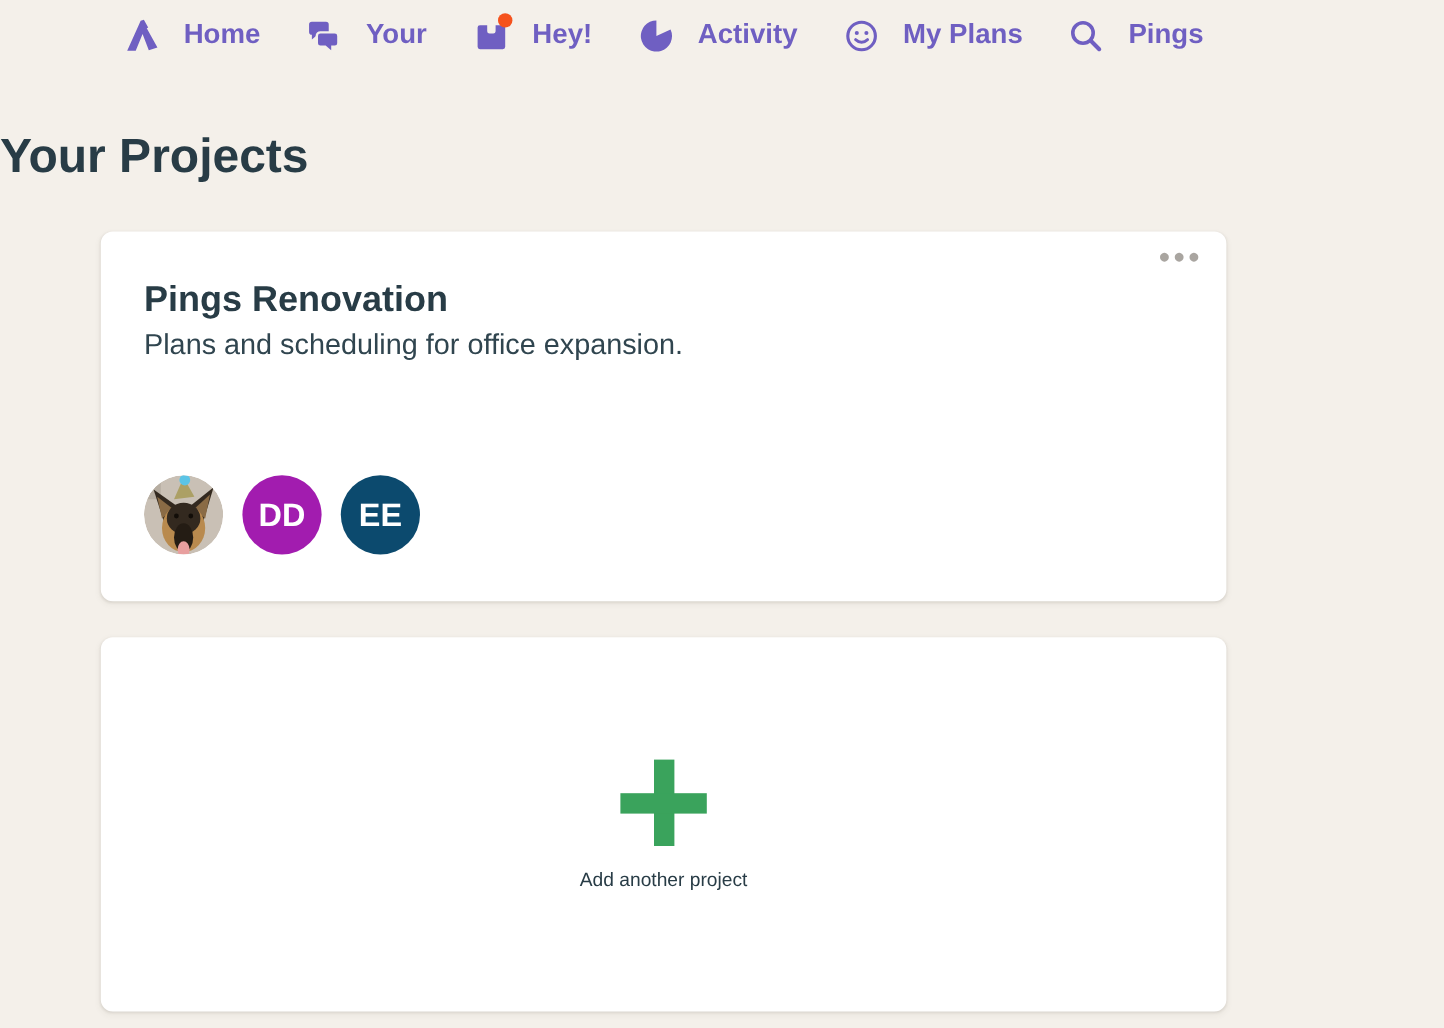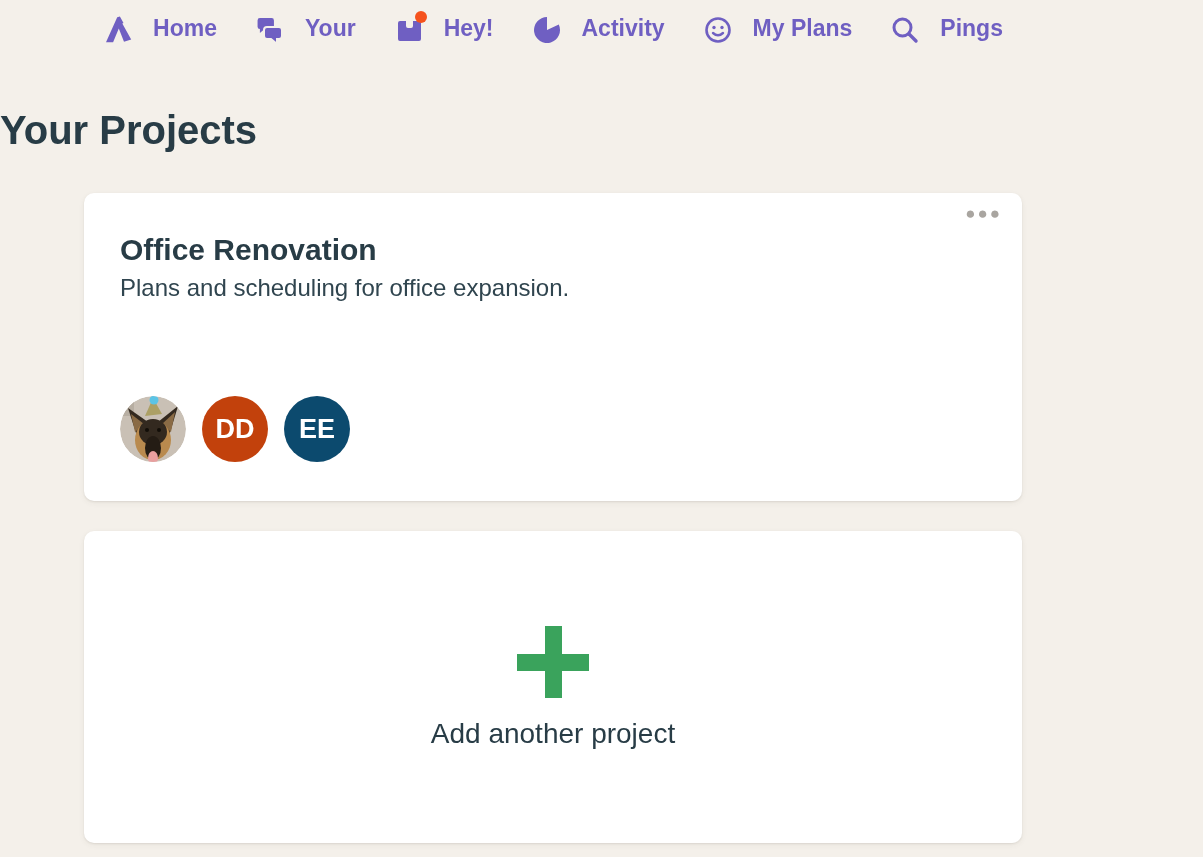--- a/index.html
+++ b/index.html
@@ -115,21 +115,21 @@
     height: 312px;
     display: flex;
     flex-direction: column;
     align-items: center;
     justify-content: center;
     gap: 18px;
     cursor: pointer;
   }
   .plus-icon { width: 76px; height: 76px; }
   .plus-icon svg { display: block; width: 76px; height: 76px; }
-  .add-label { font-size: 28px; color: #283c46; }
+  .add-label { font-size: 16px; color: #283c46; }
 </style>
 </head>
 <body>
 
 <div class="content">
 
   <nav class="nav">
 
     <a class="nav-item">
       <span class="nav-icon">
@@ -190,21 +190,21 @@
       </span>
       <span>Pings</span>
     </a>
 
   </nav>
 
   <h1 class="page-title">Your Projects</h1>
 
   <section class="card project-card">
     <button class="card-menu">●●●</button>
-    <h2 class="project-name">Office Renovation</h2>
+    <h2 class="project-name">Pings Renovation</h2>
     <p class="project-desc">Plans and scheduling for office expansion.</p>
 
     <div class="avatar-row">
 
       <span class="avatar">
         <svg viewBox="0 0 66 66">
           <defs>
               <clipPath id="avclip">
                 <circle cx="33" cy="33" r="33"></circle>
               </clipPath>
@@ -221,21 +221,21 @@
             <ellipse cx="33" cy="52" rx="8" ry="12" fill="#241c14"></ellipse>
             <circle cx="27" cy="34" r="2" fill="#120d08"></circle>
             <circle cx="39" cy="34" r="2" fill="#120d08"></circle>
             <ellipse cx="33" cy="62" rx="5" ry="7" fill="#e89f9f"></ellipse>
             <polygon points="33,2 25,20 42,18" fill="#aca065"></polygon>
             <circle cx="34" cy="4" r="4.5" fill="#5bc4e6"></circle>
           </g>
         </svg>
       </span>
 
-      <span class="avatar" style="background-color: #c2410c;">
+      <span class="avatar" style="background-color: #a21caf;">
         <span>DD</span>
       </span>
 
       <span class="avatar" style="background-color: #0c4a6e;">
         <span>EE</span>
       </span>
 
     </div>
   </section>
 

